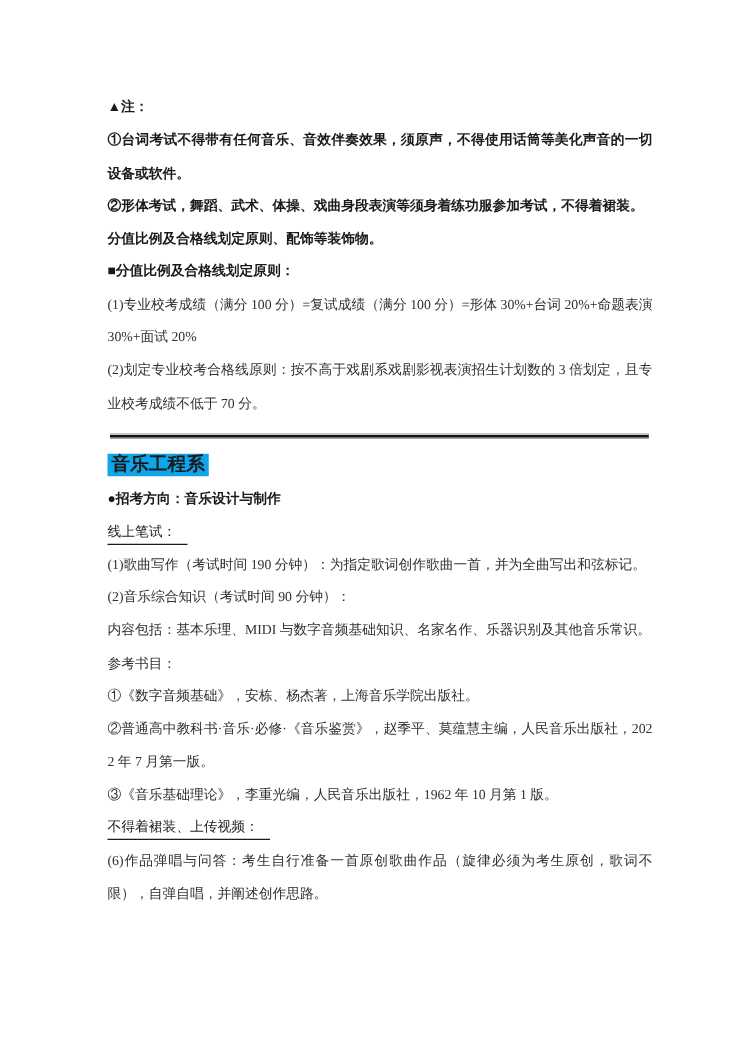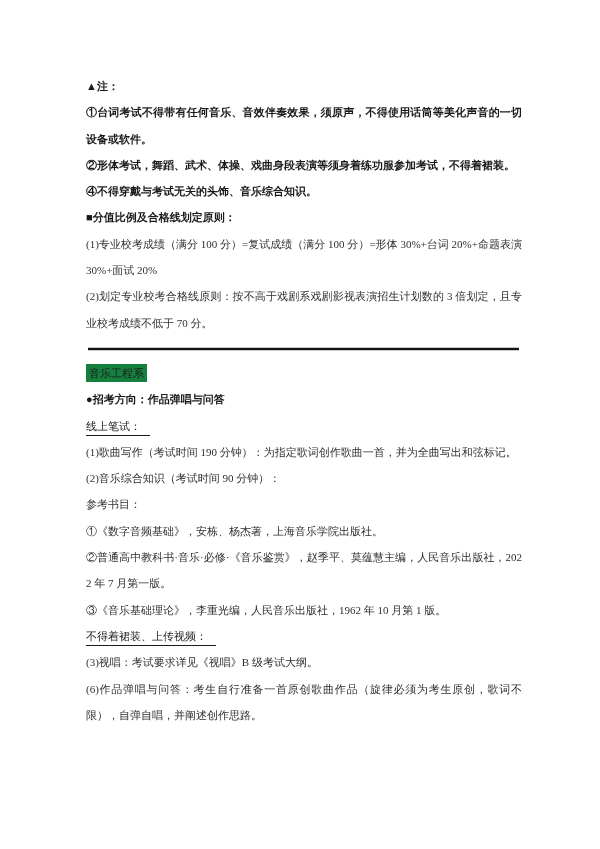--- a/index.html
+++ b/index.html
@@ -20,24 +20,24 @@
     margin: 0;
     font-size: 11px;
     line-height: 26.3px;
     text-align: justify;
     word-break: break-all;
   }
   .b { font-weight: bold; color: #1a1a1a; }
   .marker { font-weight: bold; color: #1a1a1a; }
   .dept-highlight {
     display: inline-block;
-    font-size: 11px;
-    font-weight: normal;
+    font-size: 15px;
+    font-weight: bold;
     color: #1a1a1a;
-    background: #15803d;
+    background: #0ea5e9;
     padding: 0 3px;
     line-height: 18px;
   }
   .uhead {
     display: inline-block;
     font-weight: normal;
     color: #1a1a1a;
     border-bottom: 1.2px solid #1a1a1a;
     padding: 0 9px 1px 0;
     line-height: 15px;
@@ -52,40 +52,40 @@
 </style>
 </head>
 <body>
 
 <div class="page">
 
   <p class="b"><span class="marker">▲</span><span>注：</span></p>
 
   <p class="b">①台词考试不得带有任何音乐、音效伴奏效果，须原声，不得使用话筒等美化声音的一切设备或软件。</p>
   <p class="b">②形体考试，舞蹈、武术、体操、戏曲身段表演等须身着练功服参加考试，不得着裙装。</p>
-  <p class="b">④不得穿戴与考试无关的头饰、音乐综合知识。</p>
+  <p class="b">分值比例及合格线划定原则、配饰等装饰物。</p>
 
   <p class="b"><span class="marker">■</span><span>分值比例及合格线划定原则：</span></p>
 
   <p>(1)专业校考成绩（满分 100 分）=复试成绩（满分 100 分）=形体 30%+台词 20%+命题表演 30%+面试 20%</p>
   <p>(2)划定专业校考合格线原则：按不高于戏剧系戏剧影视表演招生计划数的 3 倍划定，且专业校考成绩不低于 70 分。</p>
 
   <div class="divider"></div>
 
   <p><span class="dept-highlight">音乐工程系</span></p>
 
-  <p class="b"><span class="marker">●</span><span>招考方向：作品弹唱与问答</span></p>
+  <p class="b"><span class="marker">●</span><span>招考方向：音乐设计与制作</span></p>
 
   <p><span class="uhead">线上笔试：</span></p>
 
   <p>(1)歌曲写作（考试时间 190 分钟）：为指定歌词创作歌曲一首，并为全曲写出和弦标记。</p>
   <p>(2)音乐综合知识（考试时间 90 分钟）：</p>
+  <p>内容包括：基本乐理、MIDI 与数字音频基础知识、名家名作、乐器识别及其他音乐常识。</p>
   <p>参考书目：</p>
   <p>①《数字音频基础》，安栋、杨杰著，上海音乐学院出版社。</p>
   <p>②普通高中教科书·音乐·必修·《音乐鉴赏》，赵季平、莫蕴慧主编，人民音乐出版社，2022 年 7 月第一版。</p>
   <p>③《音乐基础理论》，李重光编，人民音乐出版社，1962 年 10 月第 1 版。</p>
 
   <p><span class="uhead">不得着裙装、上传视频：</span></p>
 
-  <p>(3)视唱：考试要求详见《视唱》B 级考试大纲。</p>
   <p>(6)作品弹唱与问答：考生自行准备一首原创歌曲作品（旋律必须为考生原创，歌词不限），自弹自唱，并阐述创作思路。</p>
 
 </div>
 
 </body></html>

